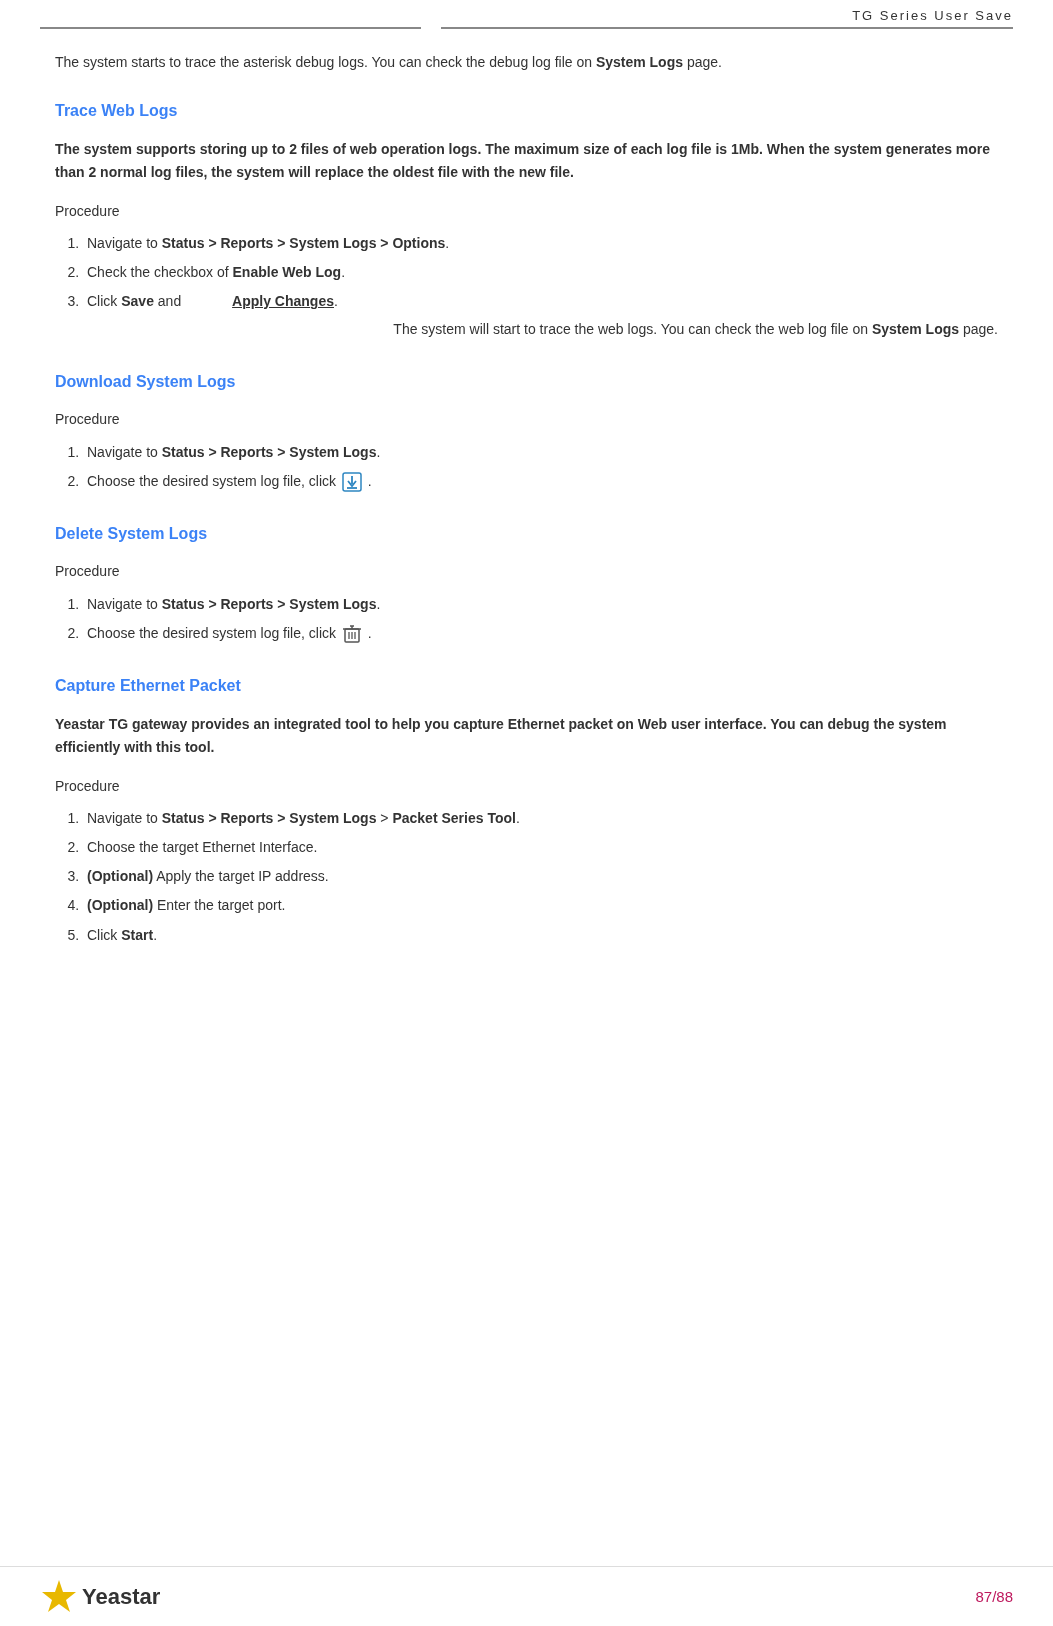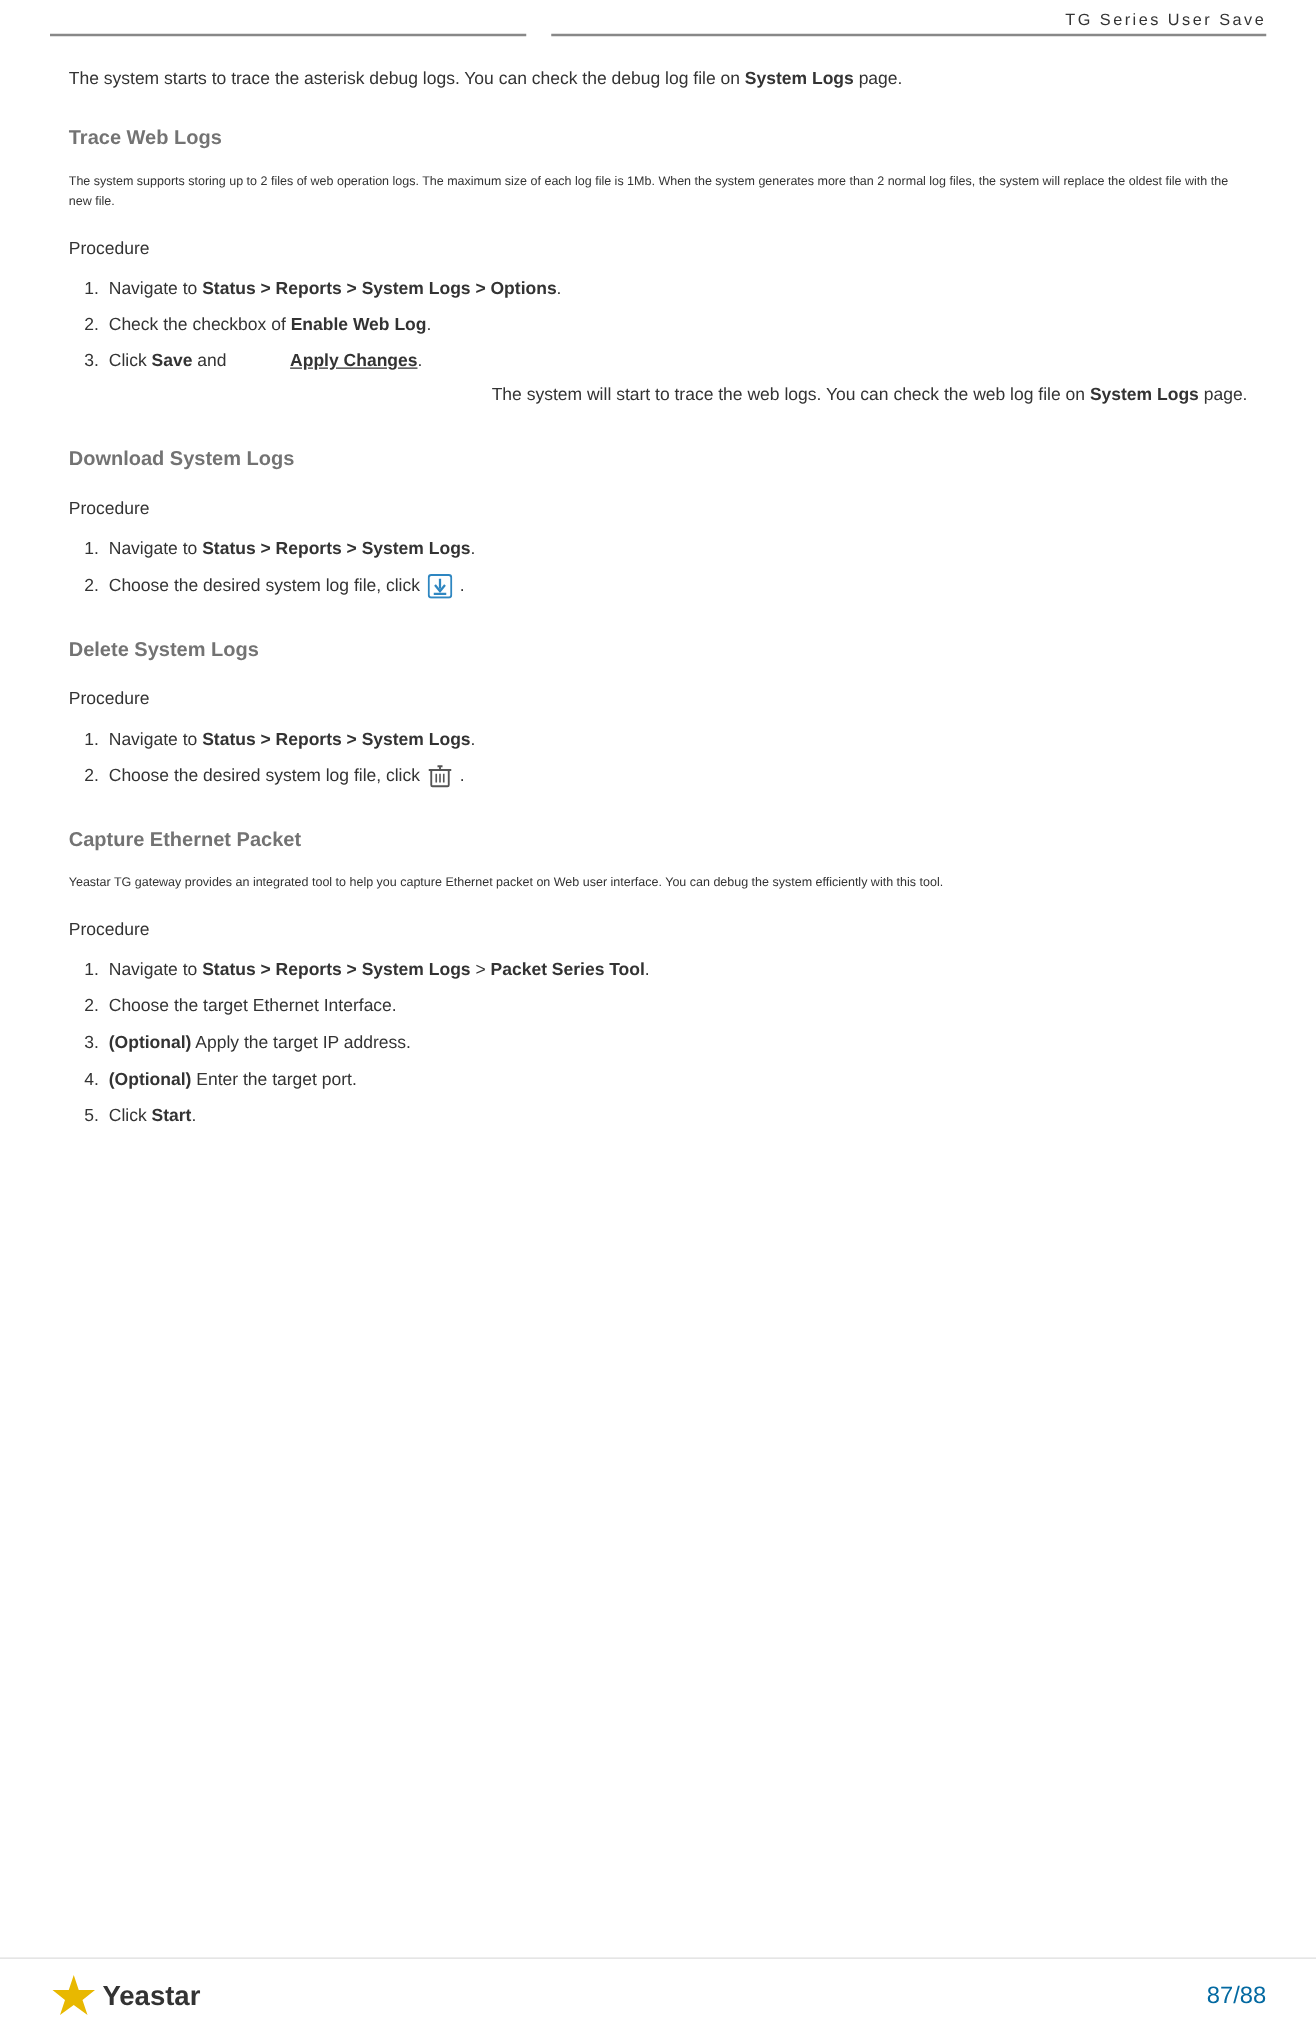--- a/index.html
+++ b/index.html
@@ -18,35 +18,36 @@
       line-height: 1.6;
     }
 
     .intro-text {
       margin-bottom: 24px;
       font-size: 14px;
       line-height: 1.65;
     }
 
     .section-heading {
-      color: #737373;
+      color: #3b82f6;
       font-size: 16px;
       font-weight: bold;
       margin-bottom: 14px;
       margin-top: 4px;
     }
 
     .section-block {
       margin-bottom: 28px;
     }
 
     .section-description {
       margin-bottom: 16px;
-      font-size: 10px;
-      line-height: 1.65;
+      font-size: 14px;
+      line-height: 1.65;
+      font-weight: bold;
     }
 
     .procedure-label {
       font-weight: normal;
       font-size: 14px;
       margin-bottom: 10px;
     }
 
     ol {
       margin-left: 28px;
@@ -89,22 +90,22 @@
       gap: 4px;
     }
 
     .footer-logo-text {
       font-size: 22px;
       font-weight: bold;
       color: #333;
     }
 
     .footer-page {
-      font-size: 19px;
-      color: #0369a1;
+      font-size: 15px;
+      color: #be185d;
     }
 
     .header-top {
       display: flex;
       align-items: center;
       justify-content: flex-end;
       padding: 8px 40px 0 40px;
     }
   </style>
 </head>

